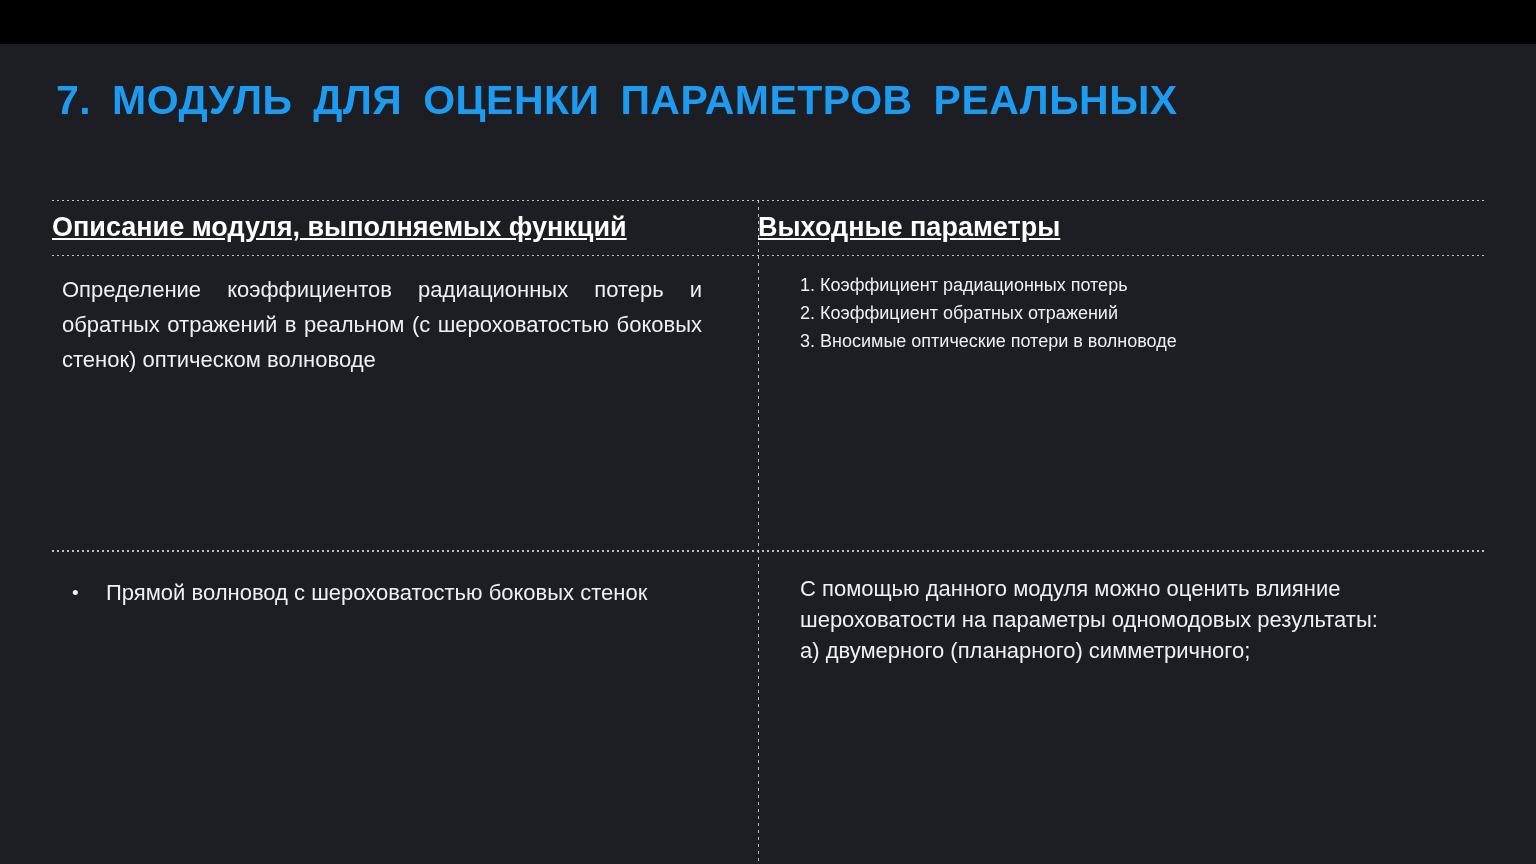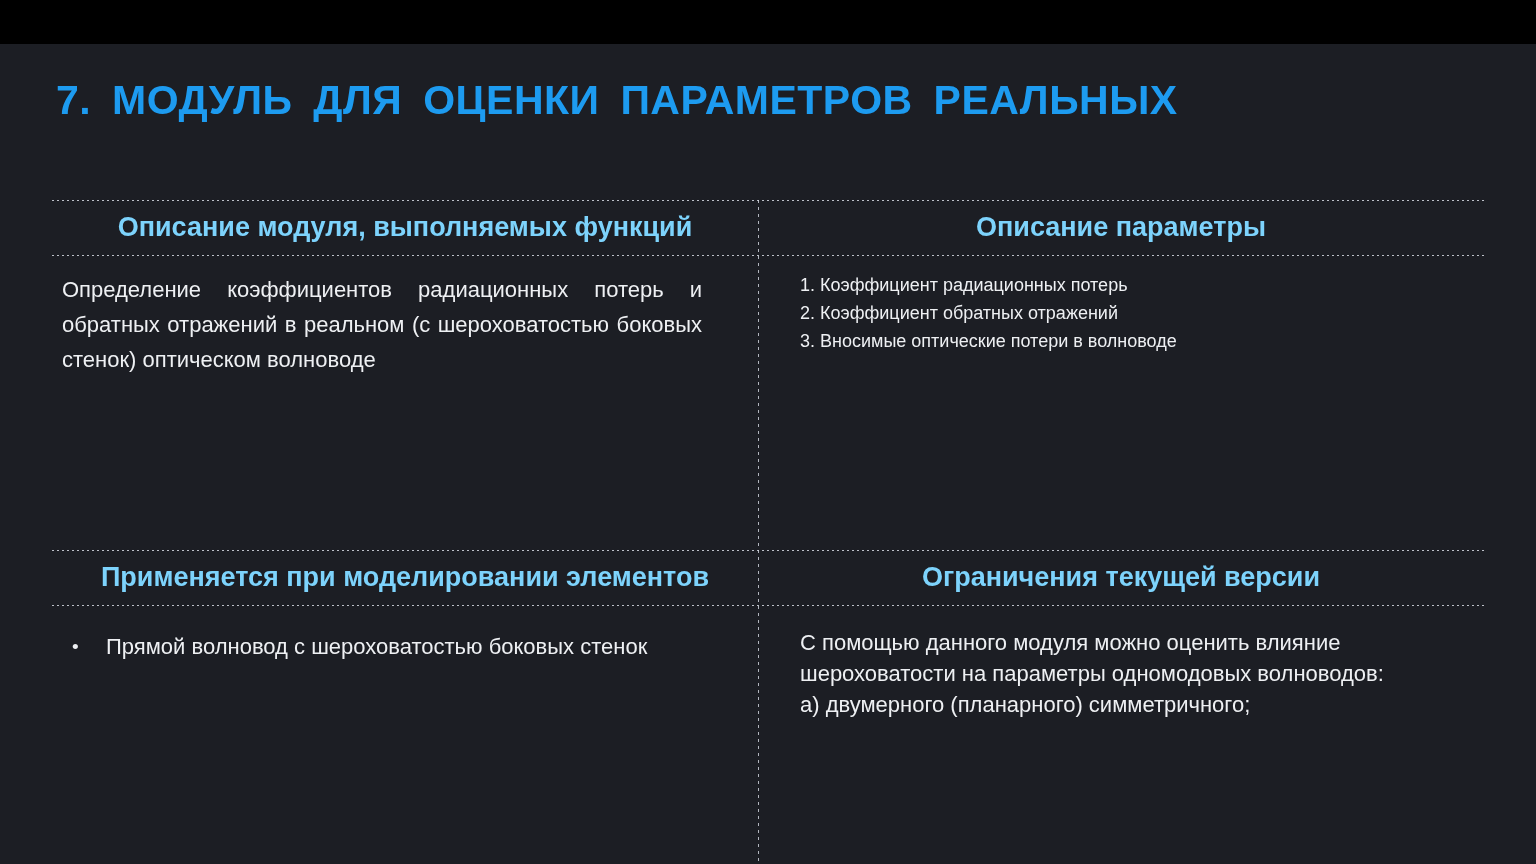--- a/index.html
+++ b/index.html
@@ -37,23 +37,24 @@
     background-image: repeating-linear-gradient(90deg, rgba(216,220,229,0.85) 0 2px, transparent 2px 5px);
   }
   .row { display: flex; }
   .cell { box-sizing: border-box; }
   .cell.left  { width: 706px; }
   .cell.right { width: 726px; }
 
   .hdr .cell {
     font-weight: 700;
     font-size: 27px;
-    text-align: center;
+    text-align: left;
     padding: 11px 0 12px 0;
-    color: #7dd3fc;
+    color: #ffffff;
+    text-decoration: underline;
   }
 
   .body1 { height: 294px; justify-content: flex-end; }
   .body1 .cell.left {
     padding: 17px 56px 0 10px;
     font-size: 22px;
     line-height: 1.58;
     text-align: justify;
   }
   .body1 .cell.right {
@@ -110,52 +111,48 @@
 
   <h1 class="title">
     <span>7. МОДУЛЬ ДЛЯ ОЦЕНКИ ПАРАМЕТРОВ РЕАЛЬНЫХ</span><br>
   </h1>
 
   <div class="tbl">
     <div class="hline"></div>
 
     <div class="row hdr">
       <div class="cell left">Описание модуля, выполняемых функций</div>
-      <div class="cell right">Описание параметры</div>
+      <div class="cell right">Выходные параметры</div>
     </div>
 
     <div class="hline"></div>
 
     <div class="row body1">
       <div class="cell left">Определение коэффициентов радиационных потерь и обратных отражений в реальном (с шероховатостью боковых стенок) оптическом волноводе</div>
       <div class="cell right">
         <div>1. Коэффициент радиационных потерь</div>
         <div>2. Коэффициент обратных отражений</div>
         <div>3. Вносимые оптические потери в волноводе</div>
       </div>
     </div>
 
     <div class="hline"></div>
 
-    <div class="row hdr">
-      <div class="cell left">Применяется при моделировании элементов</div>
-      <div class="cell right">Ограничения текущей версии</div>
-    </div>
 
     <div class="hline"></div>
 
     <div class="row body2">
       <div class="cell left">
         <div class="bullet-item">
           <span class="bullet-marker">•</span>
           <span>Прямой волновод с шероховатостью боковых стенок</span>
         </div>
       </div>
       <div class="cell right">
-        <div>С помощью данного модуля можно оценить влияние шероховатости на параметры одномодовых волноводов:</div>
+        <div>С помощью данного модуля можно оценить влияние шероховатости на параметры одномодовых результаты:</div>
         <div>а) двумерного (планарного) симметричного;</div>
       </div>
     </div>
 
     <div class="vline"></div>
   </div>
 
   <div class="bottom-dash"></div>
 
   <div class="page-num">20</div>

